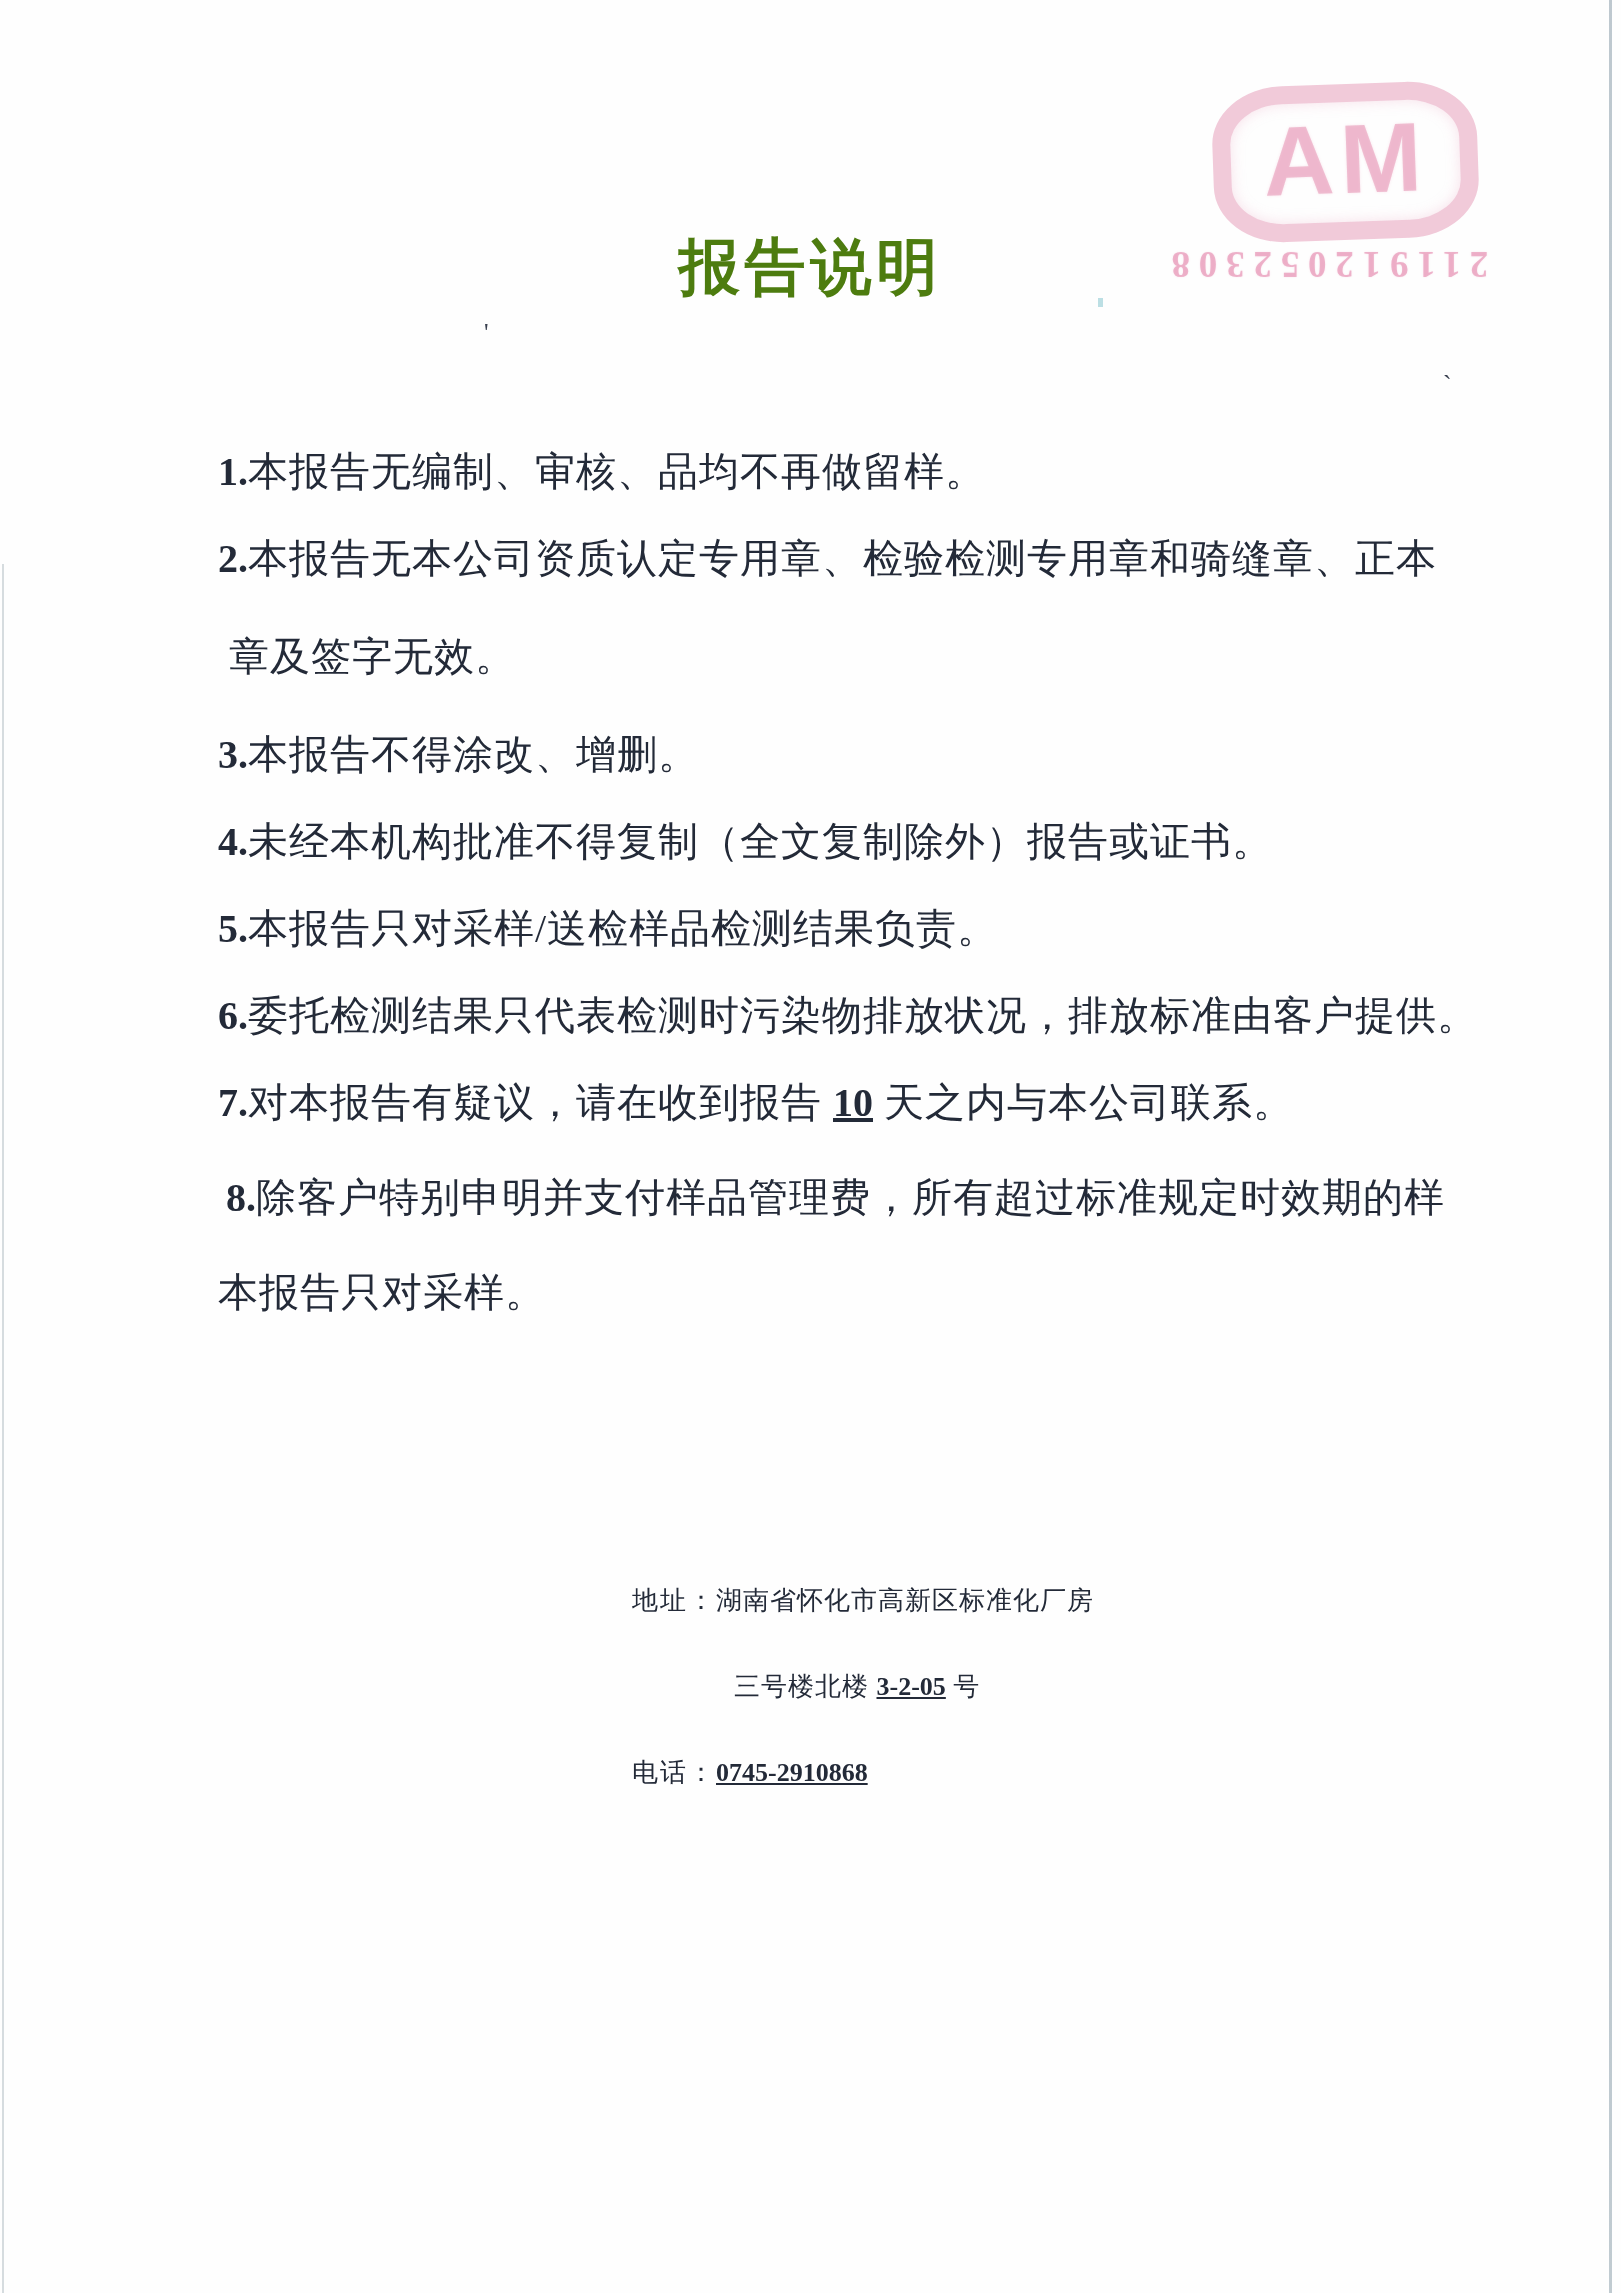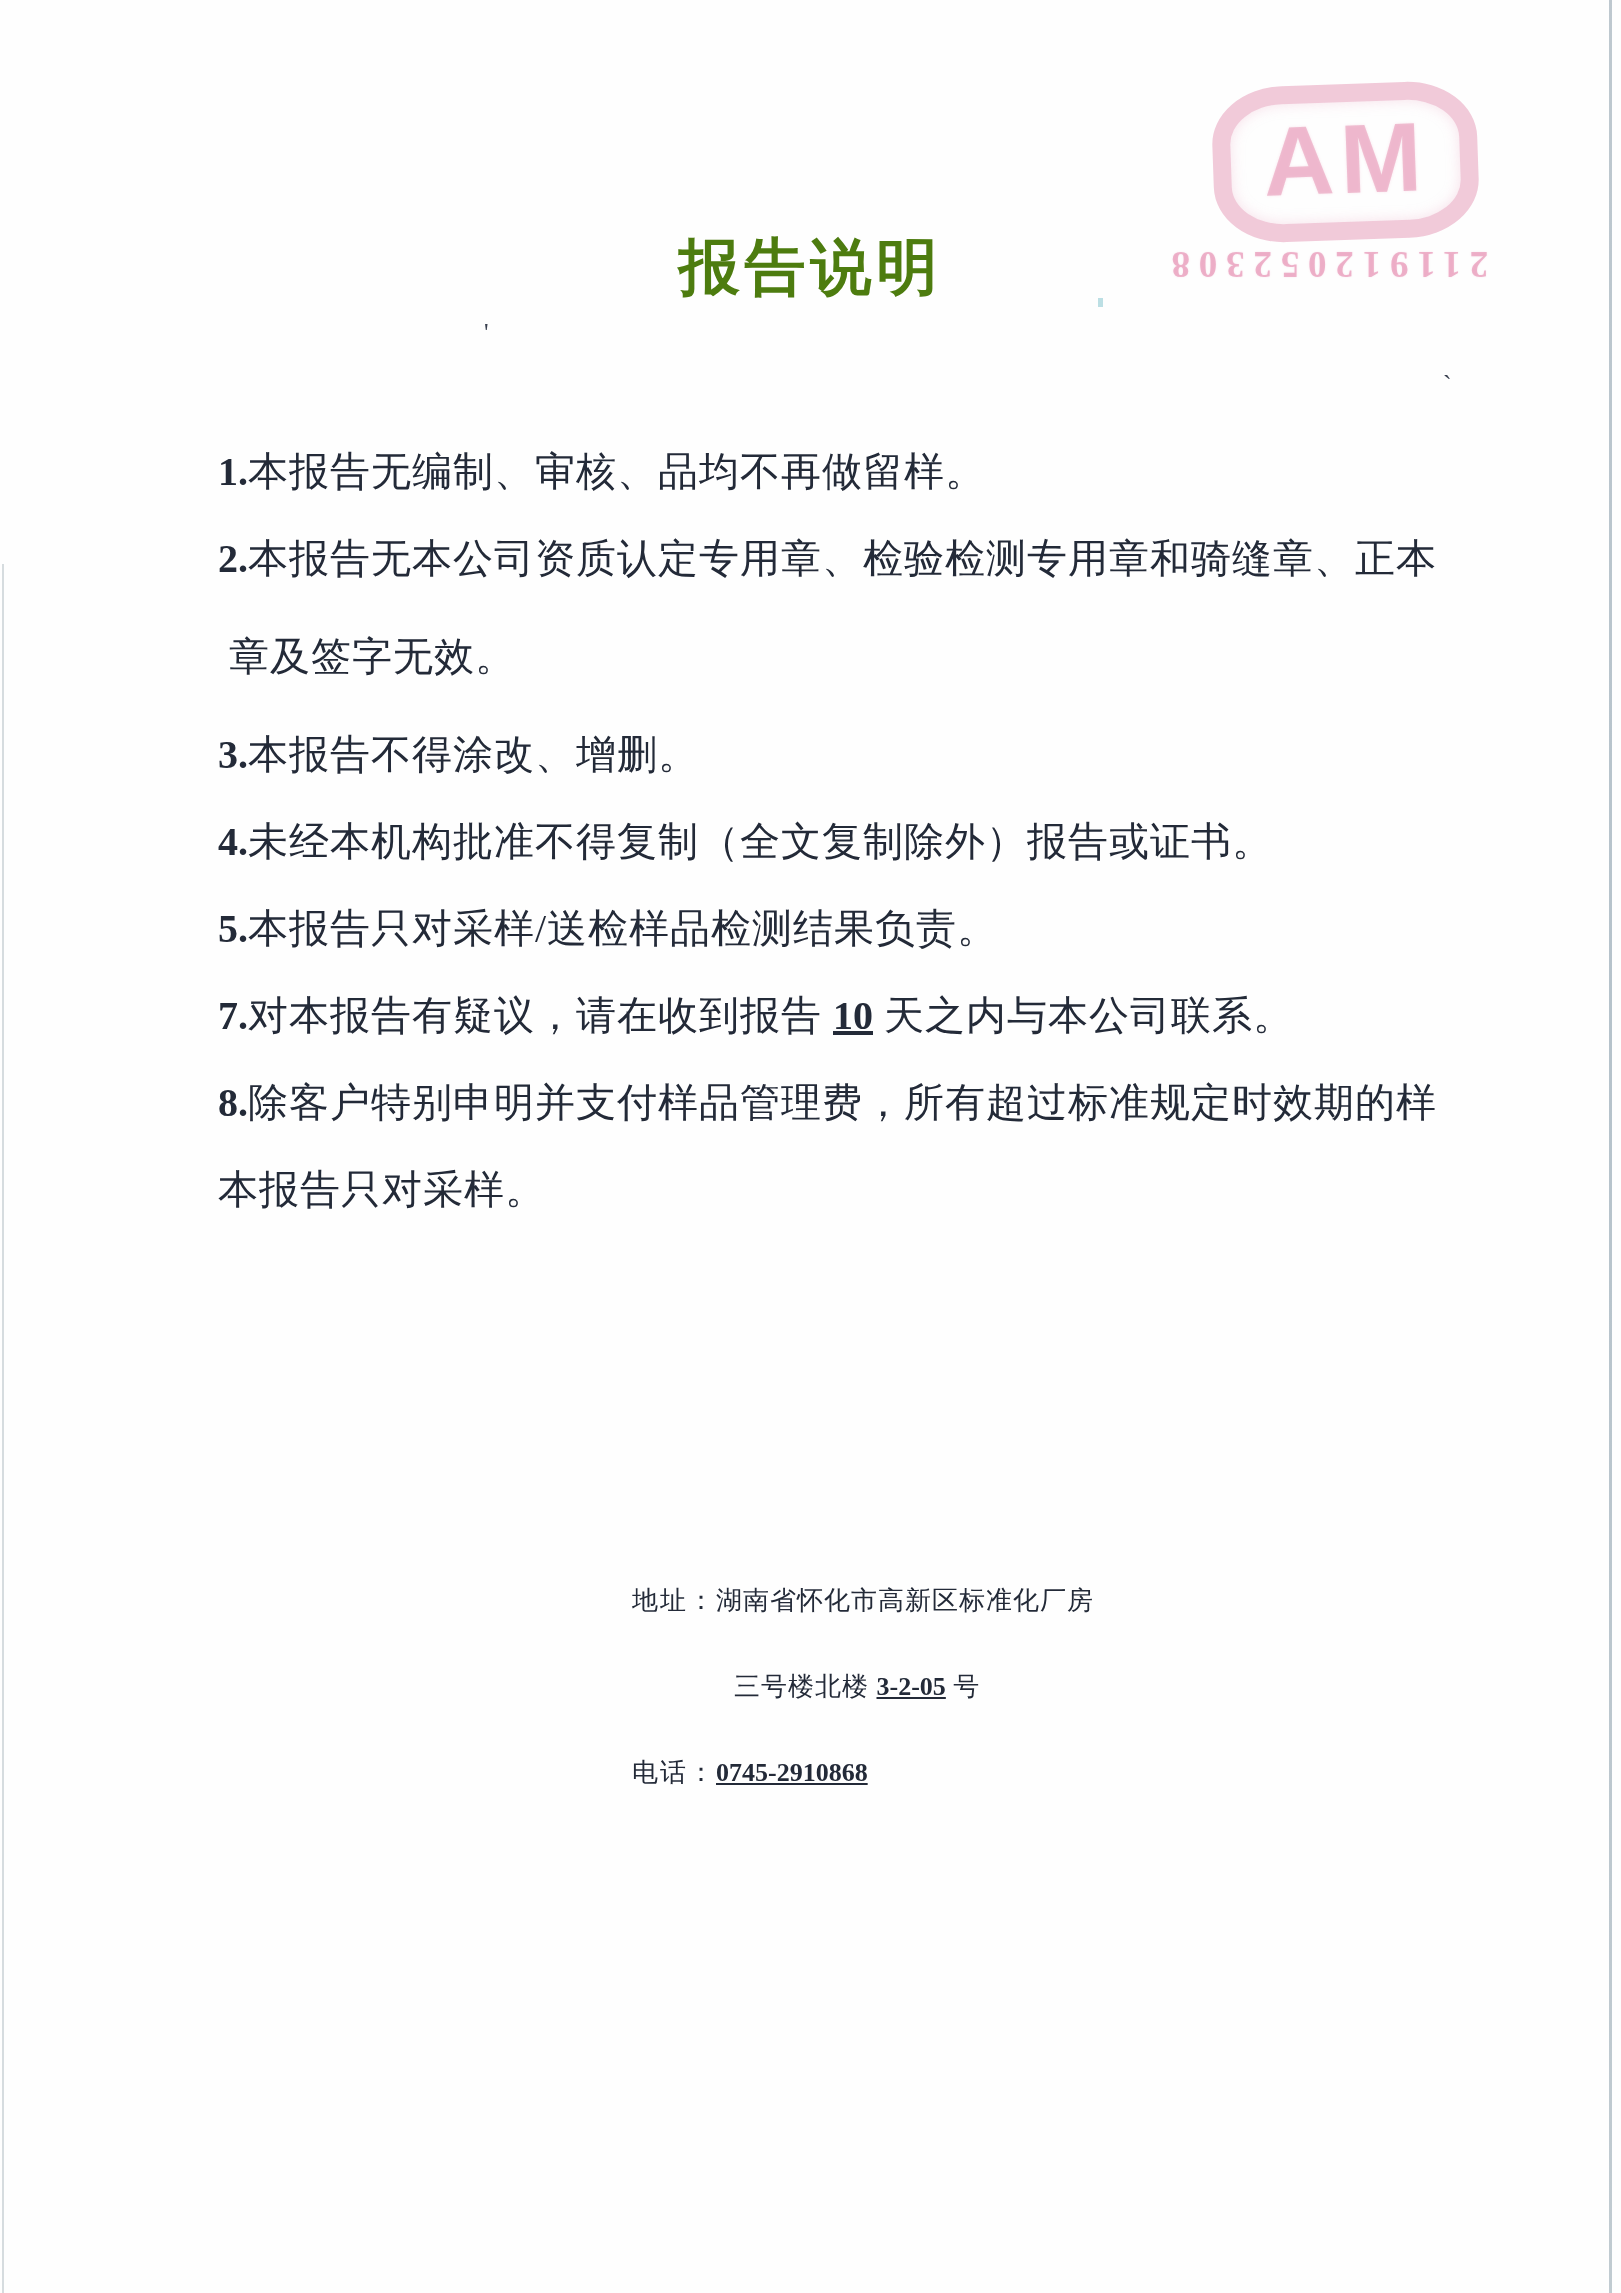--- a/index.html
+++ b/index.html
@@ -149,22 +149,23 @@
   <span class="speck" style="left:1443px; top:372px;">`</span>
   <span class="speck cyan" style="left:1098px; top:298px;"></span>
 
   <div class="notes">
     <p class="note-line" style="margin:0"><span class="note-num">1.</span><span>本报告无编制、审核、品均不再做留样。</span><span class="strong-figure"></span><span></span></p>
     <p class="note-line" style="margin:0"><span class="note-num">2.</span><span>本报告无本公司资质认定专用章、检验检测专用章和骑缝章、正本</span><span class="strong-figure"></span><span></span></p>
     <p class="note-line" style="margin:11px"><span class="note-num"></span><span>章及签字无效。</span><span class="strong-figure"></span><span></span></p>
     <p class="note-line" style="margin:0"><span class="note-num">3.</span><span>本报告不得涂改、增删。</span><span class="strong-figure"></span><span></span></p>
     <p class="note-line" style="margin:0"><span class="note-num">4.</span><span>未经本机构批准不得复制（全文复制除外）报告或证书。</span><span class="strong-figure"></span><span></span></p>
     <p class="note-line" style="margin:0"><span class="note-num">5.</span><span>本报告只对采样/送检样品检测结果负责。</span><span class="strong-figure"></span><span></span></p>
+    <p class="note-line" style="margin:0"><span class="note-num">6.</span><span>委托检测结果只代表检测时污染物排放状况，排放标准由客户提供。</span><span class="strong-figure"></span><span></span></p>
     <p class="note-line" style="margin:0"><span class="note-num">7.</span><span>对本报告有疑议，请在收到报告 </span><span class="strong-figure">10</span><span> 天之内与本公司联系。</span></p>
-    <p class="note-line" style="margin:0"><span class="note-num">8.</span><span>除客户特别申明并支付样品管理费，所有超过标准规定时效期的样</span><span class="strong-figure"></span><span></span></p>
+    <p class="note-line" style="margin:8px"><span class="note-num">8.</span><span>除客户特别申明并支付样品管理费，所有超过标准规定时效期的样</span><span class="strong-figure"></span><span></span></p>
     <p class="note-line" style="margin:0"><span class="note-num"></span><span>本报告只对采样。</span><span class="strong-figure"></span><span></span></p>
   </div>
 
   <div class="contact">
     <p class="contact-row" style="margin:0"><span class="contact-label">地址：</span><span>湖南省怀化市高新区标准化厂房</span><span class="strong-figure"></span><span></span></p>
     <p class="contact-row indent" style="margin:0"><span class="contact-label"></span><span>三号楼北楼 </span><span class="strong-figure">3-2-05</span><span> 号</span></p>
     <p class="contact-row" style="margin:0"><span class="contact-label">电话：</span><span></span><span class="strong-figure">0745-2910868</span><span></span></p>
   </div>
 
 </div>

